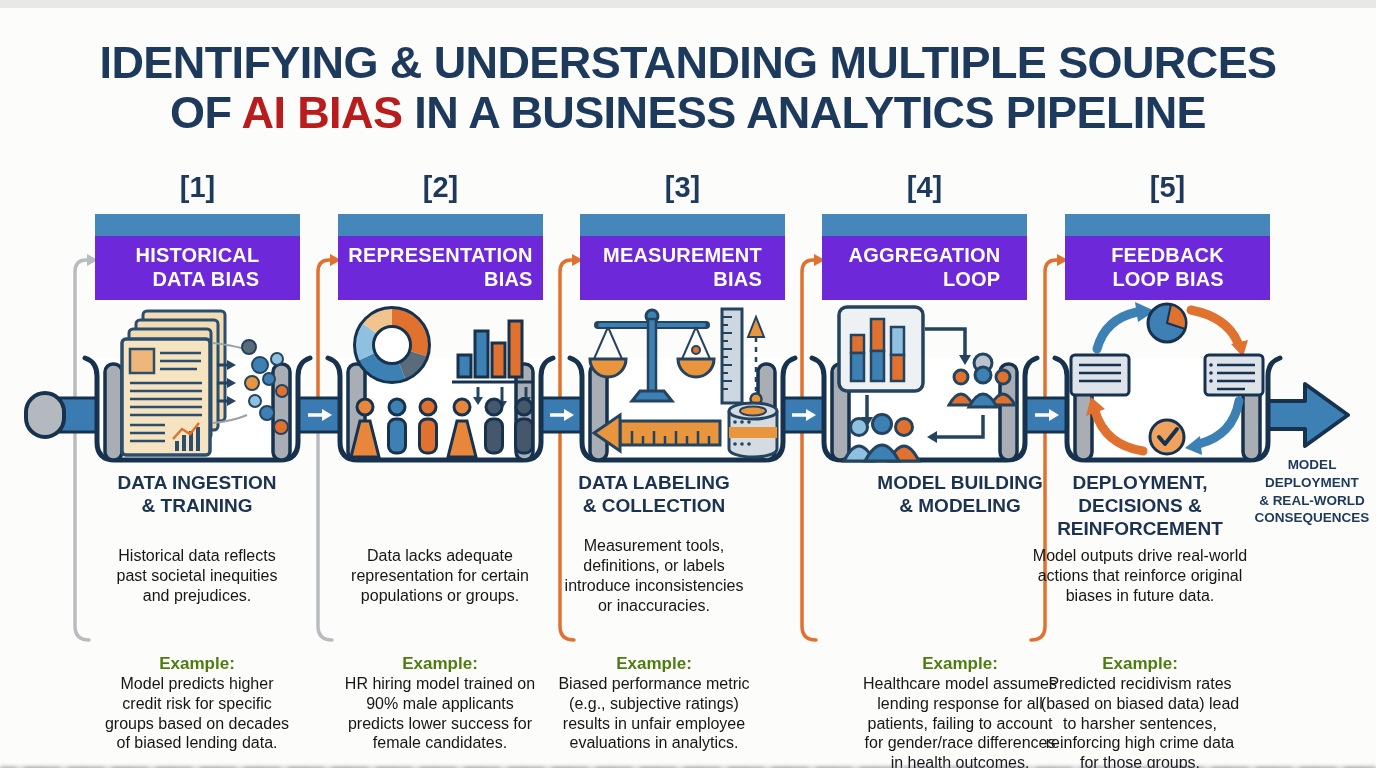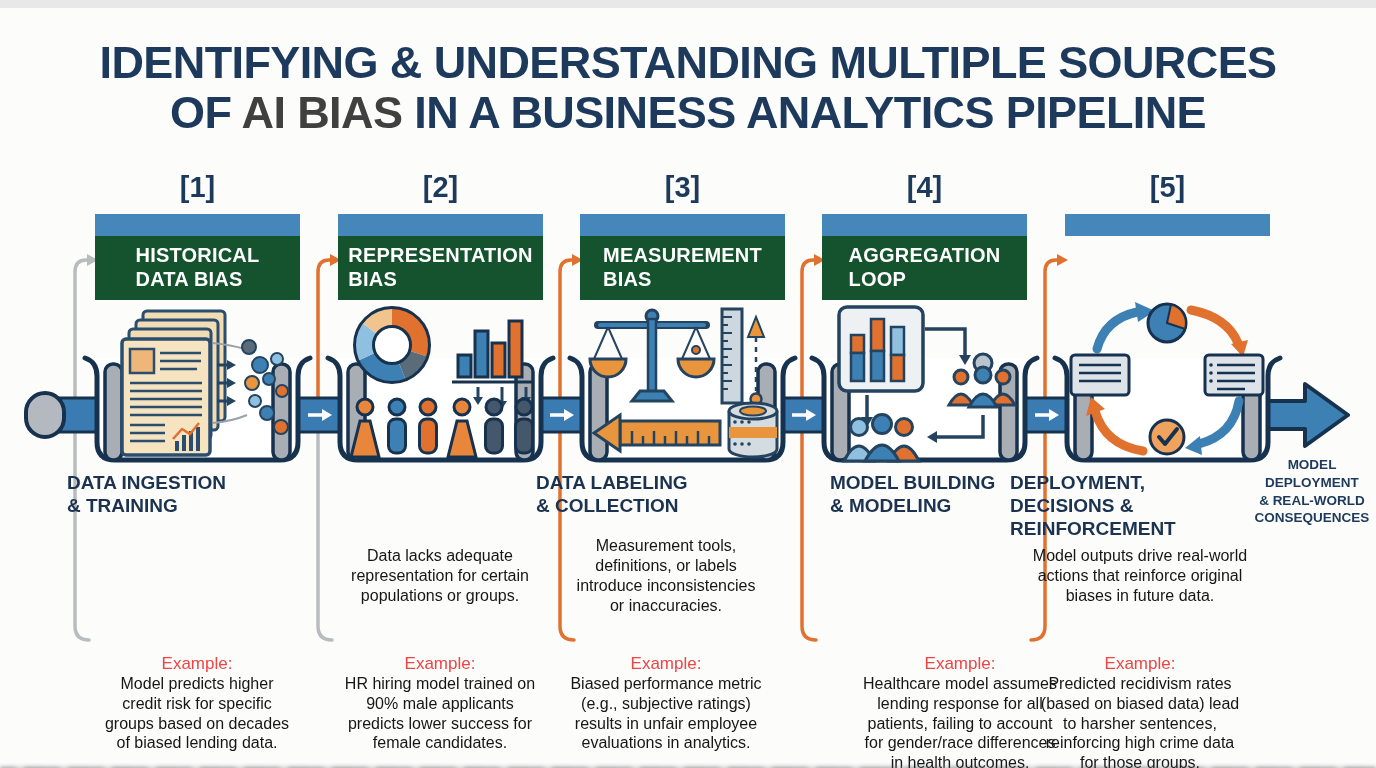--- a/index.html
+++ b/index.html
@@ -1,40 +1,40 @@
 <!DOCTYPE html>
 <html><head>
 <meta charset="utf-8">
 <style>
   html,body{margin:0;padding:0;background:#e8e8e8}
   .canvas{position:relative;width:1376px;height:768px;background:#fcfcfa;overflow:hidden;
           font-family:"Liberation Sans",sans-serif;margin:8px auto}
   .layer{position:absolute;left:0;top:0;width:1376px;height:768px}
   .title{position:absolute;top:30px;left:0;width:1376px;text-align:center;margin:0;
          font-size:45px;font-weight:700;letter-spacing:-0.6px;line-height:1.12;color:#1d3a5c}
-  .title .hl{color:#404040}
+  .title .hl{color:#b91c1c}
   .num{position:absolute;top:163px;width:205px;text-align:center;
        font-size:29px;font-weight:700;color:#1d3a5c}
   .hdr{position:absolute;top:206px;width:205px}
   .hdr .strip{height:22px;background:#4587ba}
-  .hdr .box{height:64px;background:#14532d;color:#ffffff;display:flex;align-items:center;
-            justify-content:center;text-align:left;font-weight:700;font-size:20px;
+  .hdr .box{height:64px;background:#6d28d9;color:#ffffff;display:flex;align-items:center;
+            justify-content:center;text-align:right;font-weight:700;font-size:20px;
             line-height:1.18;letter-spacing:.2px;white-space:pre-line}
-  .stage{position:absolute;top:464px;width:260px;text-align:left;font-size:19px;
+  .stage{position:absolute;top:464px;width:260px;text-align:center;font-size:19px;
          font-weight:700;color:#1b3350;line-height:1.2;white-space:pre-line}
   .desc{position:absolute;top:514px;height:108px;width:260px;display:flex;align-items:center;
         justify-content:center;text-align:center;font-size:16px;color:#161616;
         line-height:1.24;white-space:pre-line}
   .example{position:absolute;top:625px;width:260px;text-align:center;font-size:16px;
            color:#161616;line-height:1.24;white-space:pre-line}
-  .example .lbl{display:block;font-size:17px;font-weight:400;color:#ef4444}
+  .example .lbl{display:block;font-size:17px;font-weight:700;color:#4d7c0f}
   .outlabel{position:absolute;top:448px;left:1244px;width:136px;text-align:center;
             font-size:13.5px;font-weight:700;color:#1d3a5c;line-height:1.32;white-space:pre-line}
   .c1{left:95px}.c2{left:338px}.c3{left:580px}.c4{left:822px}.c5{left:1065px}
-  .t1{left:67px}.t2{left:310px}.t3{left:536px}.t4{left:830px}.t5{left:1010px}
+  .t1{left:67px}.t2{left:310px}.t3{left:524px}.t4{left:830px}.t5{left:1010px}
   .bottom-blur{position:absolute;left:0;bottom:0;width:1376px;height:9px;opacity:.55;
     background:repeating-linear-gradient(90deg,#4a4f5a 0 16px,#9aa0aa 16px 24px,#3c424d 24px 44px);
     filter:blur(2px)}
   svg{display:block}
 </style>
 </head>
 <body>
 
 <div class="canvas">
 
@@ -348,20 +348,23 @@
   <h1 class="title"><span>IDENTIFYING &amp; UNDERSTANDING MULTIPLE SOURCES</span><br><span>OF </span><span class="hl">AI BIAS</span><span> IN A BUSINESS ANALYTICS PIPELINE</span></h1>
 
   <div class="num c1">[1]</div>
   <div class="hdr c1">
     <div class="strip"></div>
     <div class="box">HISTORICAL
 DATA BIAS</div>
   </div>
   <div class="stage t1">DATA INGESTION
 &amp; TRAINING</div>
+  <div class="desc t1">Historical data reflects
+past societal inequities
+and prejudices.</div>
   <div class="example t1">
     <span class="lbl">Example:</span><span>Model predicts higher
 credit risk for specific
 groups based on decades
 of biased lending data.</span>
   </div>
 
   <div class="num c2">[2]</div>
   <div class="hdr c2">
     <div class="strip"></div>
@@ -409,20 +412,22 @@
     <span class="lbl">Example:</span><span>Healthcare model assumes
 lending response for all
 patients, failing to account
 for gender/race differences
 in health outcomes.</span>
   </div>
 
   <div class="num c5">[5]</div>
   <div class="hdr c5">
     <div class="strip"></div>
+    <div class="box">FEEDBACK
+LOOP BIAS</div>
   </div>
   <div class="stage t5">DEPLOYMENT,
 DECISIONS &amp;
 REINFORCEMENT</div>
   <div class="desc t5">Model outputs drive real-world
 actions that reinforce original
 biases in future data.</div>
   <div class="example t5">
     <span class="lbl">Example:</span><span>Predicted recidivism rates
 (based on biased data) lead

